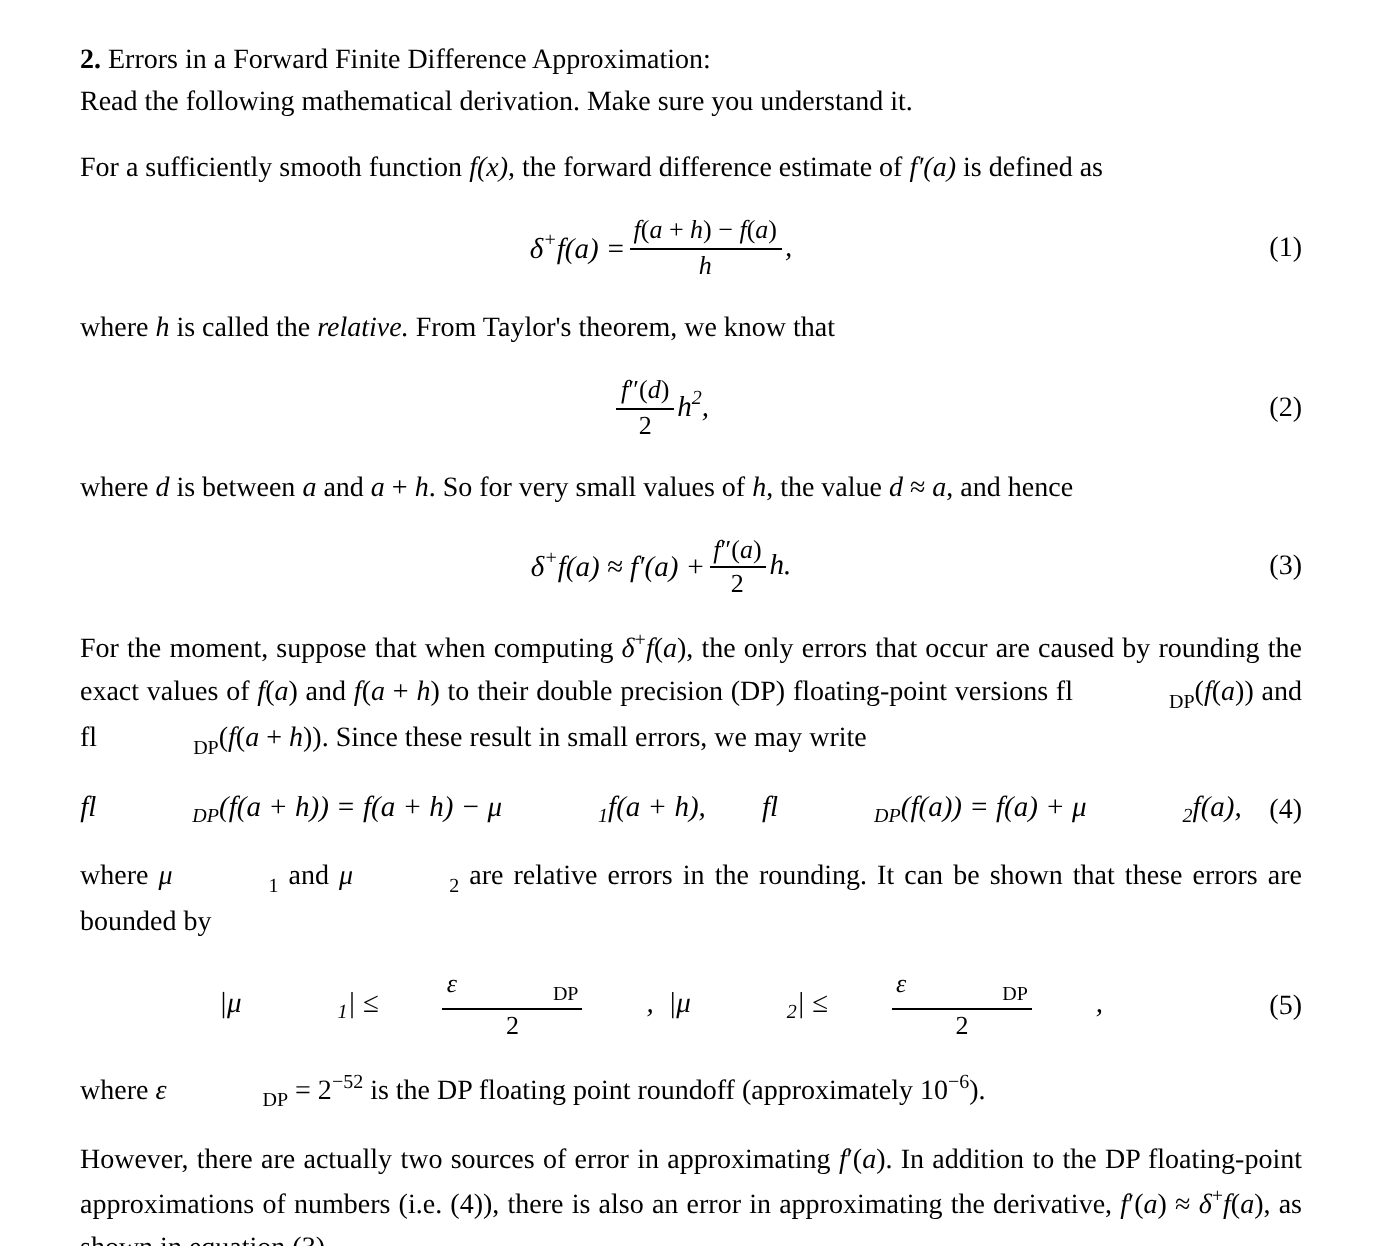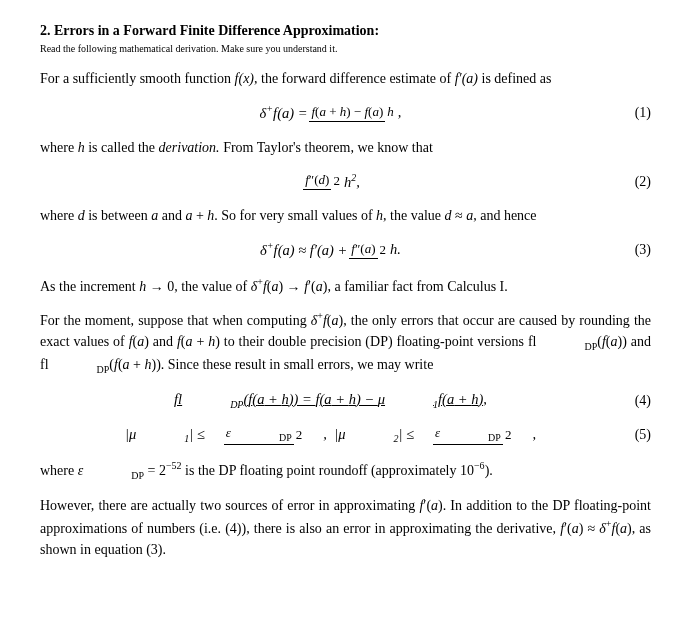--- a/index.html
+++ b/index.html
@@ -20,31 +20,32 @@
 
     .document-container {
       width: 100%;
       max-width: 611px;
       margin: 0 auto;
       line-height: 1.5;
     }
 
     .intro-text {
       margin-bottom: 12px;
-      font-size: 10px;
+      font-size: 14px;
     }
 
     .paragraph {
       margin-bottom: 12px;
       font-size: 14px;
       text-align: justify;
     }
 
     .fraction {
       display: inline-flex;
+      flex-direction: column;
       align-items: center;
       vertical-align: middle;
       margin: 0 2px;
     }
 
     .fraction .numerator {
       border-bottom: 1px solid #000;
       padding: 0 2px;
       font-size: 13px;
       line-height: 1.3;
@@ -101,21 +102,21 @@
       font-style: italic;
       font-size: 14.5px;
     }
   </style>
 </head>
 <body>
 
 <div class="document-container">
 
   <div>
-    <span style="font-weight:bold;">2. </span><span style="font-weight:bold;">Errors in a Forward Finite Difference Approximation:</span>
+    <span style="font-weight:bold;">2. </span><span style="font-weight:normal;">Errors in a Forward Finite Difference Approximation:</span>
   </div>
 
   <p class="intro-text">Read the following mathematical derivation.  Make sure you understand it.</p>
 
   <p class="paragraph">
     For a sufficiently smooth function <span class="math-inline"><em>f</em>(<em>x</em>)</span>, the forward difference estimate of <span class="math-inline"><em>f</em>′(<em>a</em>)</span> is defined as
   </p>
 
   <div class="eq-row">
     <div class="eq-content">
@@ -123,21 +124,21 @@
       <span class="fraction">
         <span class="numerator"><em>f</em>(<em>a</em> + <em>h</em>) − <em>f</em>(<em>a</em>)</span>
         <span class="denominator"><em>h</em></span>
       </span>
       <span class="math-text">,</span>
     </div>
     <div class="eq-num">(1)</div>
   </div>
 
   <p class="paragraph">
-    where <em class="special">h</em> is called the <em>derivation.</em> From Taylor's theorem, we know that
+    where <em class="special">h</em> is called the <em>relative.</em> From Taylor's theorem, we know that
   </p>
 
   <div class="eq-row">
     <div class="eq-content">
       <span class="fraction">
         <span class="numerator"><em>f</em>″(<em>d</em>)</span>
         <span class="denominator">2</span>
       </span>
       <span class="math-text"><em>h</em><sup>2</sup>,</span>
     </div>
@@ -153,38 +154,39 @@
       <span class="math-text"><em>δ</em><sup>+</sup><em>f</em>(<em>a</em>) ≈ <em>f</em>′(<em>a</em>) + </span>
       <span class="fraction">
         <span class="numerator"><em>f</em>″(<em>a</em>)</span>
         <span class="denominator">2</span>
       </span>
       <span class="math-text"><em>h</em>.</span>
     </div>
     <div class="eq-num">(3)</div>
   </div>
 
-  <p class="paragraph">
-    As the increment <em>h</em> → 0, the value of <em>δ</em><sup>+</sup><em>f</em>(<em>a</em>) → <em>f</em>′(<em>a</em>), a familiar fact from Calculus I.
-  </p>
 
   <p class="paragraph">
     For the moment, suppose that when computing <em>δ</em><sup>+</sup><em>f</em>(<em>a</em>), the only errors that occur are caused by rounding the exact values of <em>f</em>(<em>a</em>) and <em>f</em>(<em>a</em> + <em>h</em>) to their double precision (DP) floating-point versions fl<sub>DP</sub>(<em>f</em>(<em>a</em>)) and fl<sub>DP</sub>(<em>f</em>(<em>a</em> + <em>h</em>)). Since these result in small errors, we may <span>write</span>
   </p>
 
   <div class="eq-row">
-    <div class="eq-content" style="display:flex; gap:28px; align-items:center; flex-wrap:wrap; justify-content:center;text-decoration:underline;">
+    <div class="eq-content" style="display:flex; gap:28px; align-items:center; flex-wrap:wrap; justify-content:center;">
       <span class="math-text">fl<sub>DP</sub>(<em>f</em>(<em>a</em> + <em>h</em>)) = <em>f</em>(<em>a</em> + <em>h</em>) − <em>μ</em><sub>1</sub><em>f</em>(<em>a</em> + <em>h</em>),</span>
+      <span class="math-text">fl<sub>DP</sub>(<em>f</em>(<em>a</em>)) = <em>f</em>(<em>a</em>) + <em>μ</em><sub>2</sub><em>f</em>(<em>a</em>),</span>
     </div>
     <div class="eq-num">(4)</div>
   </div>
 
-
-  <div class="eq-row">
-    <div class="eq-content" style="display:flex; gap:17px; align-items:center; justify-content:center;">
+  <p class="paragraph">
+    where <em>μ</em><sub>1</sub> <span>and</span> <em>μ</em><sub>2</sub> are relative errors in the rounding.  It can be shown that these errors are bounded by
+  </p>
+
+  <div class="eq-row">
+    <div class="eq-content" style="display:flex; gap:30px; align-items:center; justify-content:center;">
       <span class="math-text">|<em>μ</em><sub>1</sub>| ≤ </span>
       <span class="fraction">
         <span class="numerator"><em>ε</em><sub>DP</sub></span>
         <span class="denominator">2</span>
       </span>
       <span class="math-text">,&nbsp;&nbsp;|<em>μ</em><sub>2</sub>| ≤ </span>
       <span class="fraction">
         <span class="numerator"><em>ε</em><sub>DP</sub></span>
         <span class="denominator">2</span>
       </span>

